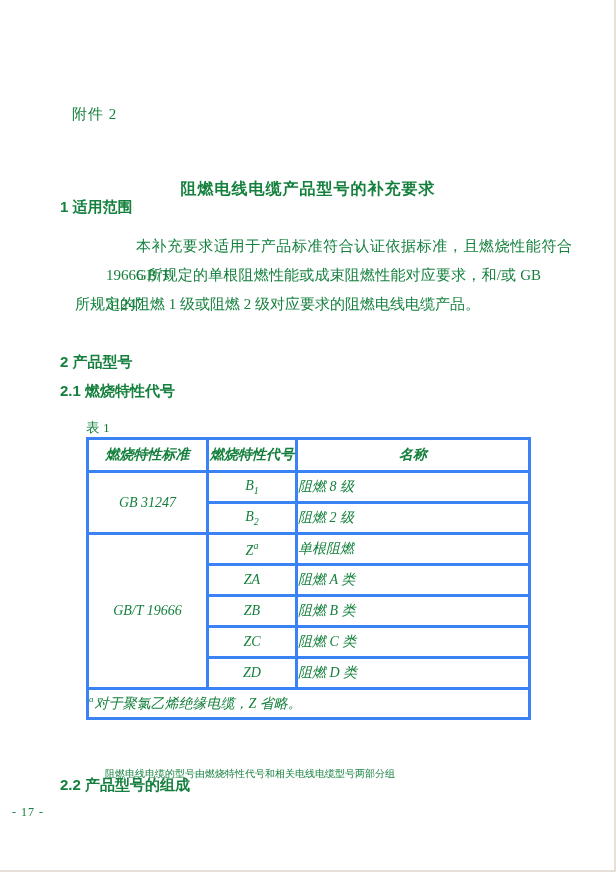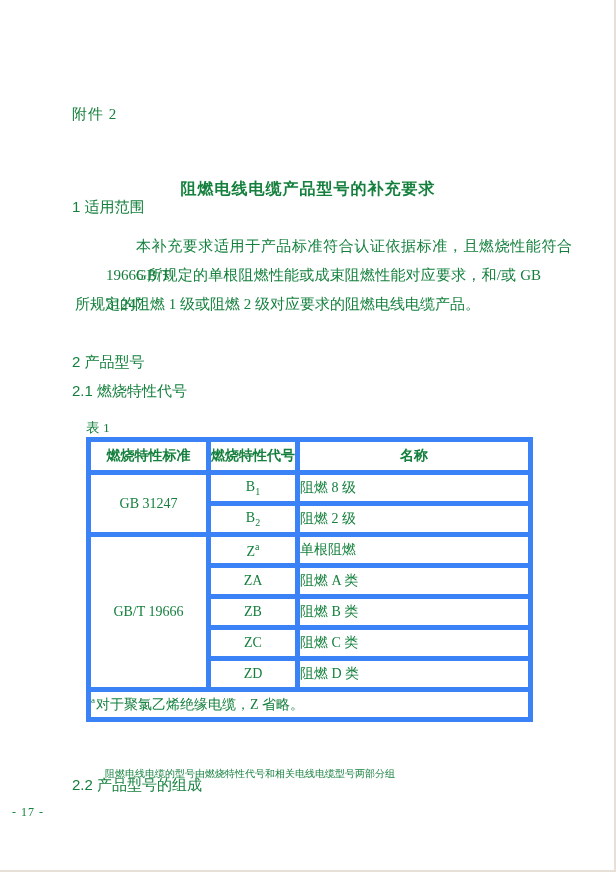--- a/index.html
+++ b/index.html
@@ -25,23 +25,23 @@
     left: 0; top: 139px; width: 616px;
     text-align: center;
     font-family: "Liberation Sans", sans-serif;
     font-weight: bold;
     font-size: 16px;
     letter-spacing: 1px;
     margin-top: 40px;
   }
   .sec-heading {
     font-family: "Liberation Sans", sans-serif;
-    font-weight: normal;
+    font-weight: bold;
     font-size: 15px;
-    left: 72px;
+    left: 60px;
   }
   .h-scope   { top: 198px; }
   .h-product { top: 353px; }
   .h-21      { top: 382px; }
   .h-22      { top: 732px; margin-top: 44px; }
   .para1 { left: 75px; top: 232px; width: 466px; font-size: 15px; }
   .para1 .pline { height: 29px; line-height: 29px; white-space: nowrap; }
   .para1 .pline.just { white-space: normal; text-align: justify; text-align-last: justify; margin-left: 31px; }
   .para1 .pline.first { padding-left: 30px; width: 436px; }
   .para2 {
@@ -53,24 +53,25 @@
     left: 86px; top: 419px; width: 442px;
     text-align: left; font-size: 13.5px;
   }
   table.t1 {
     position: absolute; left: 86px; top: 437px;
     width: 442px;
     border-collapse: collapse;
     table-layout: fixed;
   }
   table.t1 th, table.t1 td {
-    border: 5px solid #3b82f6;
+    border: 3px solid #3b82f6;
     padding: 0;
     font-size: 14px;
     vertical-align: middle;
+    font-style: italic;
   }
   table.t1 thead tr { height: 33px; }
   table.t1 tbody tr { height: 31px; }
   table.t1 tr.footnote-row { height: 30px; }
   table.t1 th {
     font-family: "Liberation Sans", sans-serif;
     font-weight: bold;
     text-align: center;
     font-size: 14px;
   }

